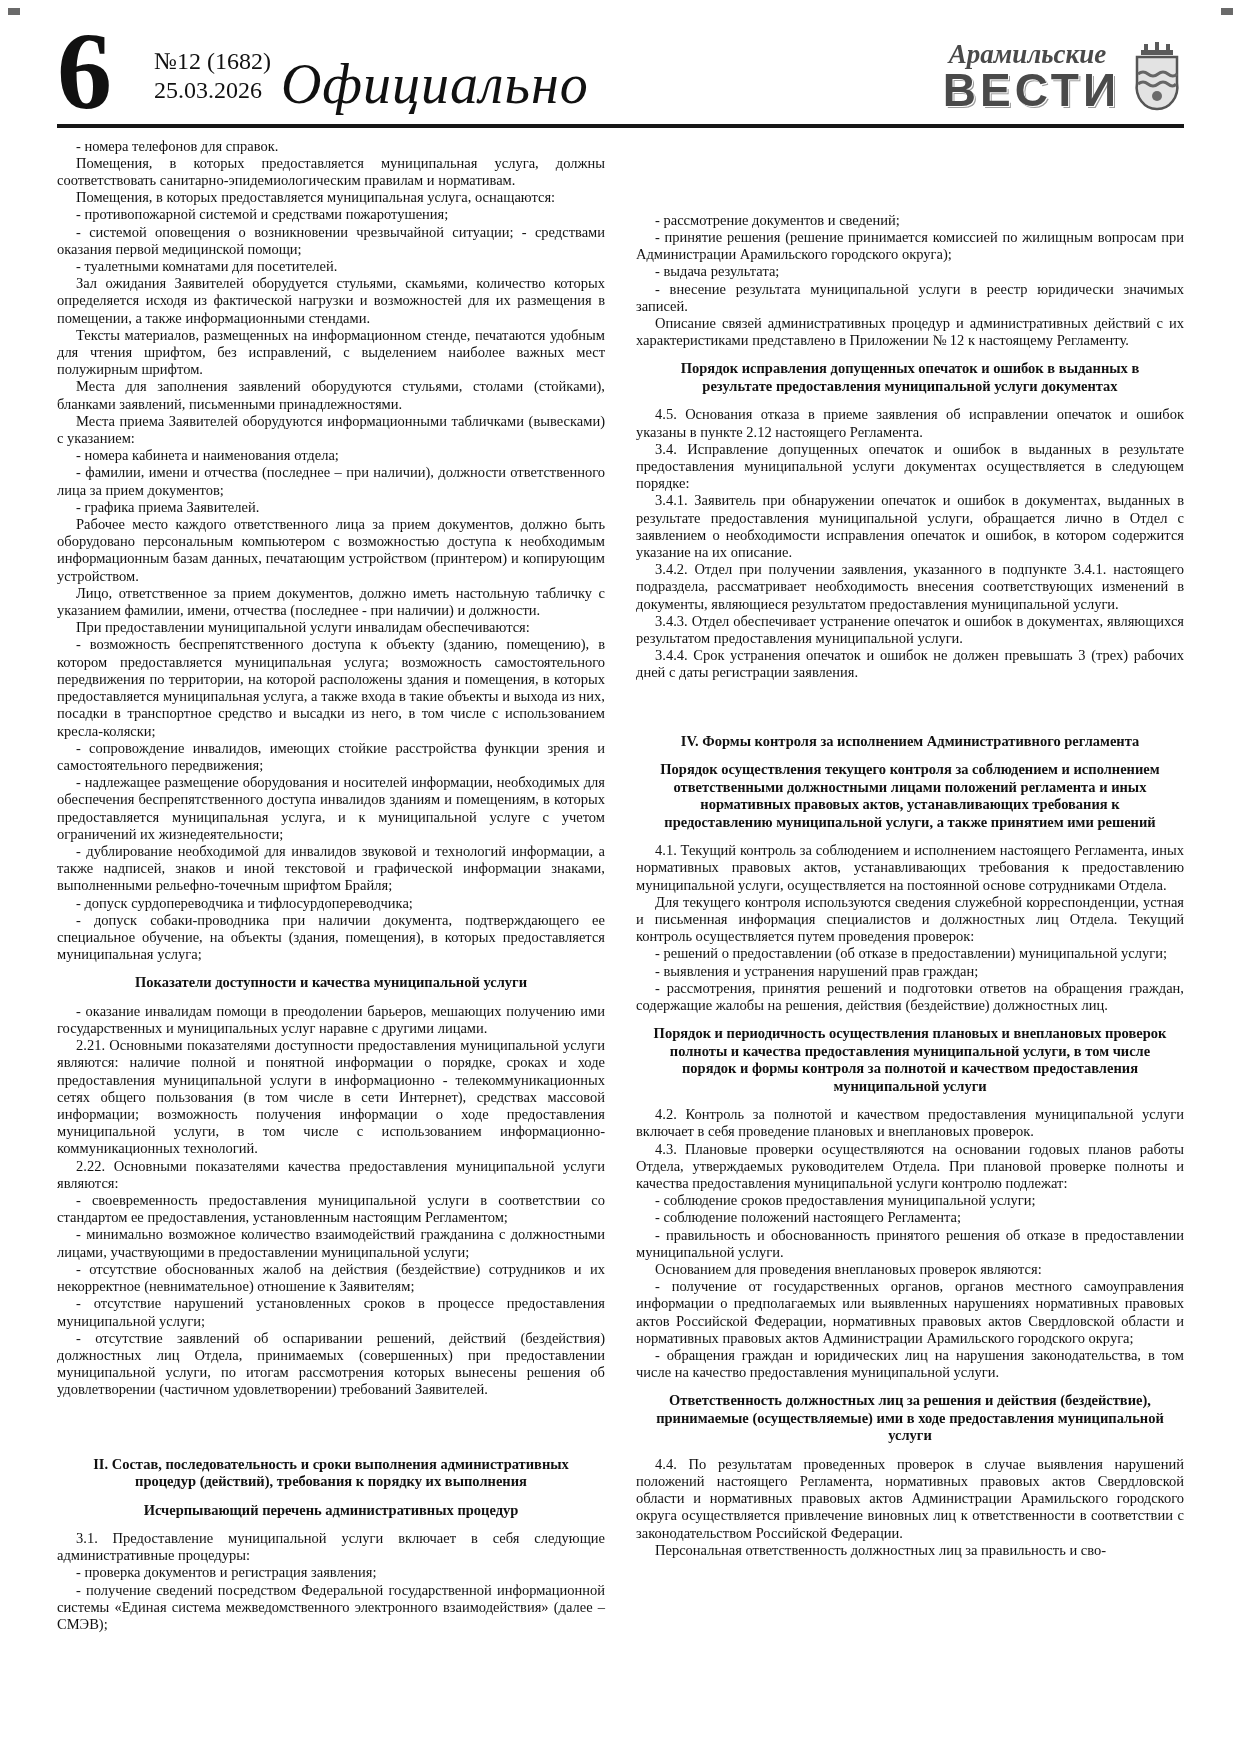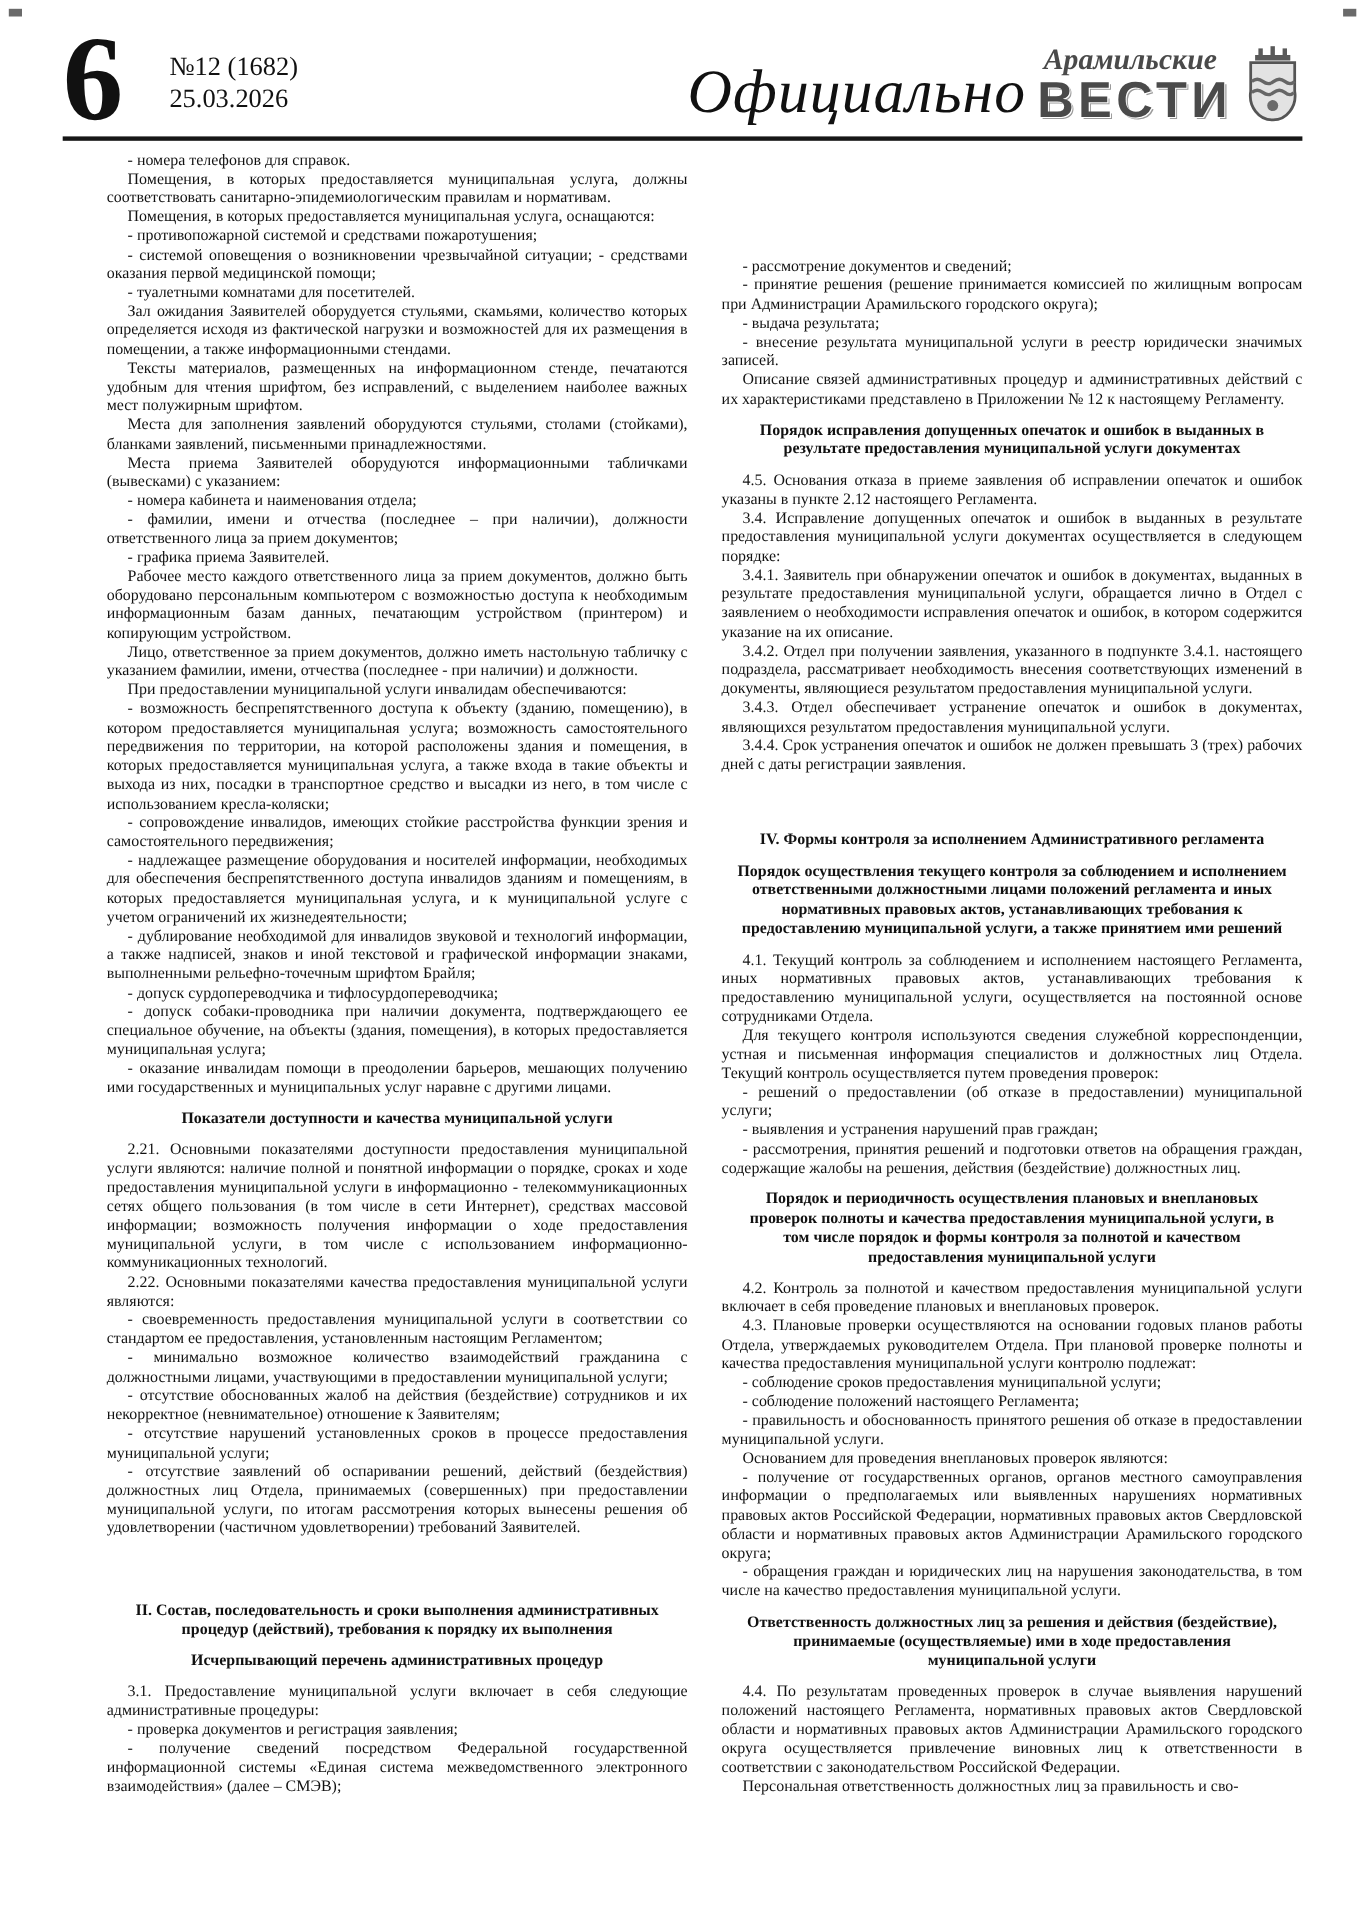--- a/index.html
+++ b/index.html
@@ -32,21 +32,21 @@
     letter-spacing: -2px;
   }
   .issue-block {
     margin: 0 0 8px 44px;
     font-size: 24px;
     line-height: 1.22;
     white-space: nowrap;
   }
   .section-title {
     flex: 1;
-    text-align: right;
+    text-align: left;
     font-style: italic;
     font-size: 56px;
     line-height: 1;
     margin: 0 10px 2px 10px;
     font-family: "Liberation Serif", serif;
     letter-spacing: 1px;
   }
   .brand { display: flex; align-items: flex-end; gap: 10px; margin-bottom: 2px; }
   .brand-text { text-align: left; }
   .brand-top {
@@ -64,21 +64,21 @@
     letter-spacing: 4px;
     color: var(--brand-color, #4a4a4a);
     text-shadow: 1px 1px 0 #ffffff, 2px 2px 0 #9b9b9b;
     font-family: "Liberation Sans", sans-serif;
   }
   .emblem { display: inline-block; line-height: 0; }
 
   .rule { height: 4px; background: #161616; margin: 0 0 10px 0; }
 
   
-  .columns { display: flex; align-items: flex-end; margin-left: 40px; }
+  .columns { display: flex; align-items: center; }
   .col { flex: 1 1 0; min-width: 0; }
   .divider { width: 1px; background: #7d7d7d; margin: 2px 15px 10px 15px; }
 
   .para {
     font-size: 14.5px;
     line-height: 17.2px;
     margin: 0;
     text-align: justify;
     hyphens: auto;
     -webkit-hyphens: auto;
@@ -145,22 +145,22 @@
         <p class="para body-para">- графика приема Заявителей.</p>
         <p class="para body-para">Рабочее место каждого ответственного лица за прием документов, должно быть оборудовано персональным компьютером с возможностью доступа к необходимым информационным базам данных, печатающим устройством (принтером) и копирующим устройством.</p>
         <p class="para body-para">Лицо, ответственное за прием документов, должно иметь настольную табличку с указанием фамилии, имени, отчества (последнее - при наличии) и должности.</p>
         <p class="para body-para">При предоставлении муниципальной услуги инвалидам обеспечиваются:</p>
         <p class="para body-para">- возможность беспрепятственного доступа к объекту (зданию, помещению), в котором предоставляется муниципальная услуга; возможность самостоятельного передвижения по территории, на которой расположены здания и помещения, в которых предоставляется муниципальная услуга, а также входа в такие объекты и выхода из них, посадки в транспортное средство и высадки из него, в том числе с использованием кресла-коляски;</p>
         <p class="para body-para">- сопровождение инвалидов, имеющих стойкие расстройства функции зрения и самостоятельного передвижения;</p>
         <p class="para body-para">- надлежащее размещение оборудования и носителей информации, необходимых для обеспечения беспрепятственного доступа инвалидов зданиям и помещениям, в которых предоставляется муниципальная услуга, и к муниципальной услуге с учетом ограничений их жизнедеятельности;</p>
         <p class="para body-para">- дублирование необходимой для инвалидов звуковой и технологий информации, а также надписей, знаков и иной текстовой и графической информации знаками, выполненными рельефно-точечным шрифтом Брайля;</p>
         <p class="para body-para">- допуск сурдопереводчика и тифлосурдопереводчика;</p>
         <p class="para body-para">- допуск собаки-проводника при наличии документа, подтверждающего ее специальное обучение, на объекты (здания, помещения), в которых предоставляется муниципальная услуга;</p>
+        <p class="para heading-para">Показатели доступности и качества муниципальной услуги</p>
         <p class="para body-para">- оказание инвалидам помощи в преодолении барьеров, мешающих получению ими государственных и муниципальных услуг наравне с другими лицами.</p>
-        <p class="para heading-para">Показатели доступности и качества муниципальной услуги</p>
         <p class="para body-para">2.21. Основными показателями доступности предоставления муниципальной услуги являются: наличие полной и понятной информации о порядке, сроках и ходе предоставления муниципальной услуги в информационно - телекоммуникационных сетях общего пользования (в том числе в сети Интернет), средствах массовой информации; возможность получения информации о ходе предоставления муниципальной услуги, в том числе с использованием информационно-коммуникационных технологий.</p>
         <p class="para body-para">2.22. Основными показателями качества предоставления муниципальной услуги являются:</p>
         <p class="para body-para">- своевременность предоставления муниципальной услуги в соответствии со стандартом ее предоставления, установленным настоящим Регламентом;</p>
         <p class="para body-para">- минимально возможное количество взаимодействий гражданина с должностными лицами, участвующими в предоставлении муниципальной услуги;</p>
         <p class="para body-para">- отсутствие обоснованных жалоб на действия (бездействие) сотрудников и их некорректное (невнимательное) отношение к Заявителям;</p>
         <p class="para body-para">- отсутствие нарушений установленных сроков в процессе предоставления муниципальной услуги;</p>
         <p class="para body-para">- отсутствие заявлений об оспаривании решений, действий (бездействия) должностных лиц Отдела, принимаемых (совершенных) при предоставлении муниципальной услуги, по итогам рассмотрения которых вынесены решения об удовлетворении (частичном удовлетворении) требований Заявителей.</p>
         <div class="gap" style="height: 46px;"></div>
         <p class="para heading-para">II. Состав, последовательность и сроки выполнения административных процедур (действий), требования к порядку их выполнения</p>
         <p class="para heading-para">Исчерпывающий перечень административных процедур</p>

